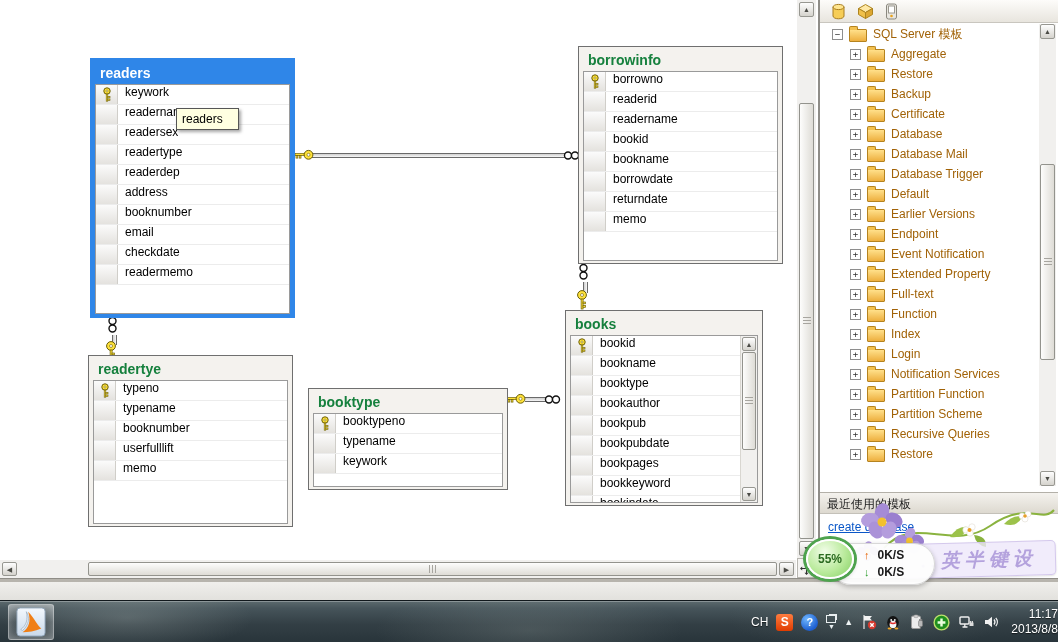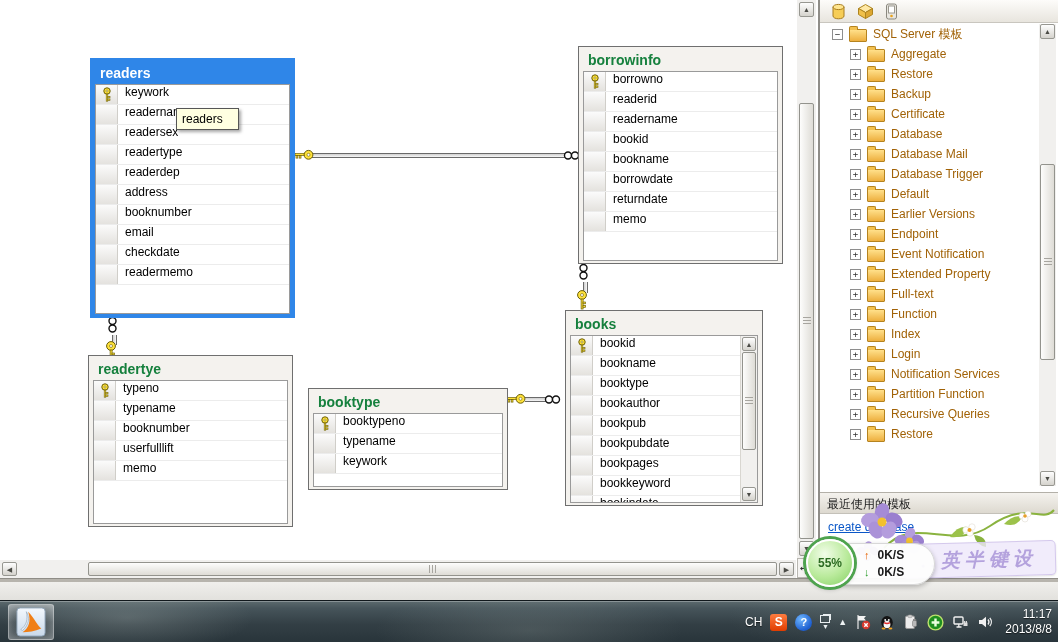--- a/index.html
+++ b/index.html
@@ -107,38 +107,38 @@
   #taskbar{position:absolute;left:0;top:600px;width:1058px;height:42px;
     background:
       radial-gradient(180px 50px at 12% 40%,rgba(190,200,196,.25),transparent 70%),
       radial-gradient(220px 60px at 50% 70%,rgba(170,180,175,.22),transparent 70%),
       radial-gradient(200px 50px at 82% 40%,rgba(140,155,150,.18),transparent 70%),
       linear-gradient(180deg,#5c6a6e 0%,#46545a 18%,#333f45 55%,#28343a 100%);
     border-top:1px solid #11181c;box-shadow:inset 0 1px 0 rgba(255,255,255,.28);}
   #appbtn{position:absolute;left:8px;top:3px;width:46px;height:36px;border:1px solid rgba(255,255,255,.45);border-radius:3px;
           background:linear-gradient(180deg,rgba(255,255,255,.32),rgba(255,255,255,.10) 50%,rgba(255,255,255,.18));
           box-shadow:inset 0 0 8px rgba(255,255,255,.35);display:flex;align-items:center;justify-content:center;box-sizing:border-box;}
-  #tray{position:absolute;right:6px;top:0;height:42px;display:flex;align-items:center;gap:8px;}
+  #tray{position:absolute;right:0;top:0;height:42px;display:flex;align-items:center;gap:8px;}
   .tray-txt{font-size:12px;color:#fff;text-shadow:0 1px 1px rgba(0,0,0,.6);}
   .badge-s{width:17px;height:17px;background:linear-gradient(180deg,#ff7c3f,#e03c00);border-radius:3px;color:#fff;
            font-weight:bold;font-size:12px;display:flex;align-items:center;justify-content:center;}
   .badge-q{width:17px;height:17px;background:radial-gradient(circle at 35% 30%,#6fb7ff,#1e5fd0 70%);border-radius:50%;
            color:#fff;font-weight:bold;font-size:11px;display:flex;align-items:center;justify-content:center;}
   .opts{display:flex;flex-direction:column;align-items:center;gap:1px;}
   .mini-restore{width:8px;height:6px;border:1px solid #e9eef0;box-shadow:2px -2px 0 -1px #e9eef0;}
   .mini-caret{color:#e9eef0;font-size:7px;line-height:5px;}
   .show-hidden{color:#eef2f3;font-size:9px;}
   .trayicon{line-height:0;}
   .clock{text-align:right;font-size:12px;line-height:15px;color:#fff;text-shadow:0 1px 1px rgba(0,0,0,.6);margin-left:4px;}
 
   
   #speedwidget{position:absolute;left:806px;top:538px;width:130px;height:50px;z-index:60;}
   #sw-pill{position:absolute;left:24px;top:5px;width:103px;height:40px;background:rgba(253,253,253,.96);
            border:1px solid #d8d8d8;border-radius:21px;box-shadow:0 2px 5px rgba(0,0,0,.25);}
-  #sw-circle{position:absolute;left:0;top:1px;width:48px;height:48px;border-radius:50%;
+  #sw-circle{position:absolute;left:0;top:1px;width:48px;height:40px;border-radius:50%;
              background:radial-gradient(circle at 38% 30%,#f2fde9,#b9ea9b 55%,#84cf62);
              border:2px solid #fff;box-shadow:0 0 0 3px #4ea34e,0 2px 5px rgba(0,0,0,.3);box-sizing:border-box;
              display:flex;align-items:center;justify-content:center;font-size:12px;font-weight:bold;color:#2c6b22;}
   .sw-row{position:absolute;left:58px;font-size:12px;font-weight:bold;color:#1a1a1a;display:flex;gap:8px;align-items:center;}
   #sw-up{top:10px;} #sw-down{top:27px;}
   .arr{font-size:11px;font-weight:bold;}
   #sw-up .arr{color:#e66000;} #sw-down .arr{color:#2c9e2c;}
 
   
   #watermark{position:absolute;left:854px;top:490px;width:204px;height:94px;z-index:55;pointer-events:none;}
@@ -867,20 +867,25 @@
             <span class="folder"></span>
             <span class="tlabel">Notification Services</span>
           </div>
 
           <div class="tree-row child">
             <span class="pm plus"></span>
             <span class="folder"></span>
             <span class="tlabel">Partition Function</span>
           </div>
 
+          <div class="tree-row child">
+            <span class="pm plus"></span>
+            <span class="folder"></span>
+            <span class="tlabel">Partition Scheme</span>
+          </div>
 
           <div class="tree-row child">
             <span class="pm plus"></span>
             <span class="folder"></span>
             <span class="tlabel">Recursive Queries</span>
           </div>
 
           <div class="tree-row child">
             <span class="pm plus"></span>
             <span class="folder"></span>

